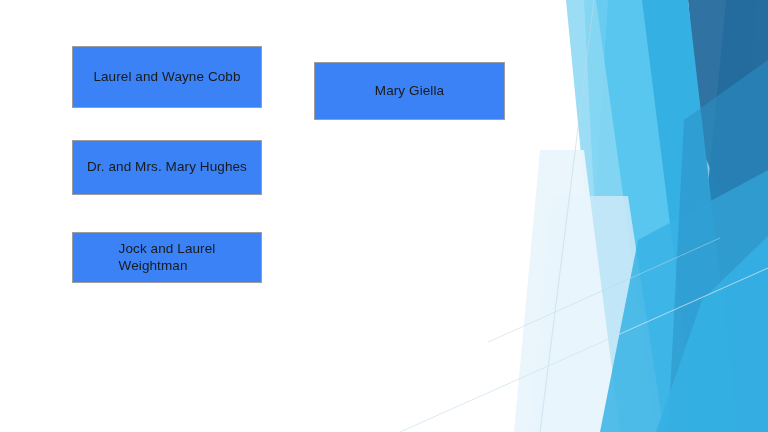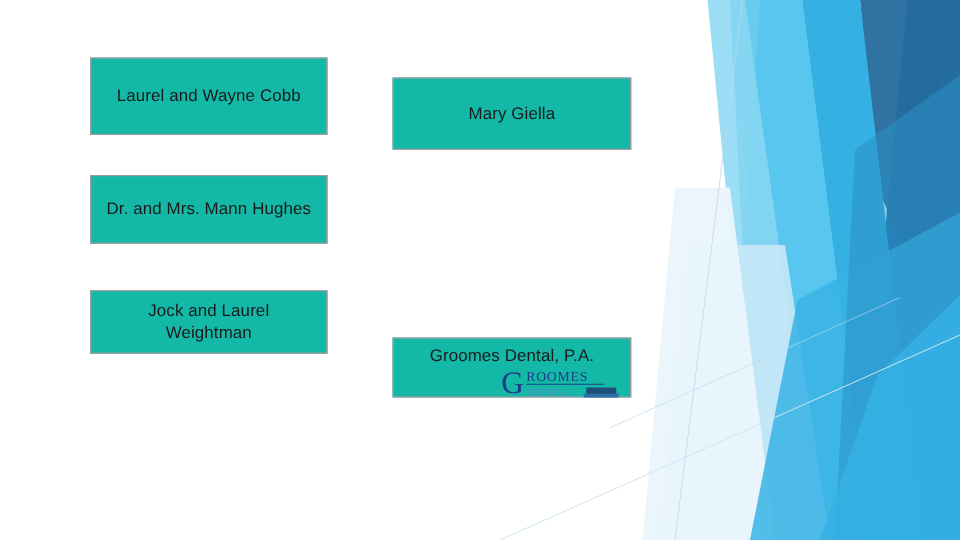--- a/index.html
+++ b/index.html
@@ -24,25 +24,25 @@
     width: 280px;
     height: 432px;
     pointer-events: none;
   }
 
   
   .name-box {
     position: absolute;
     box-sizing: border-box;
     border: 1px solid #9d9d9d;
-    background: #14b8a6;
+    background: #3b82f6;
     display: flex;
     align-items: center;
     justify-content: center;
-    text-align: center;
+    text-align: left;
   }
   .name-box .label {
     color: #1a1a1a;
     font-size: 13.5px;
     line-height: 1.25;
     letter-spacing: 0.1px;
     font-family: "Liberation Sans", sans-serif;
   }
 
   .box-1 { left: 72px;  top: 46px;  width: 190px; height: 62px; }
@@ -100,44 +100,27 @@
 
   <svg style="position:absolute;left:0;top:0;width:768px;height:432px;pointer-events:none;" viewBox="0 0 768 432">
     <line x1="400" y1="432" x2="768" y2="268" stroke="#cfe5f1" stroke-width="0.8"></line>
   </svg>
 
   <div class="name-box box-1">
     <span class="label">Laurel and Wayne Cobb</span>
   </div>
 
   <div class="name-box box-2">
-    <span class="label">Dr. and Mrs. Mann Hughes</span>
+    <span class="label">Dr. and Mrs. Mary Hughes</span>
   </div>
 
   <div class="name-box box-3">
     <span class="label" style="white-space:pre-line;">Jock and Laurel
 Weightman</span>
   </div>
 
   <div class="name-box box-4">
     <span class="label">Mary Giella</span>
   </div>
 
 
-  <div class="name-box box-6">
-    <span class="label">Groomes Dental, P.A.</span>
-
-    <svg id="groomes-logo" viewBox="0 0 96 26">
-
-      <text x="0" y="21" font-family="'Liberation Serif', serif" font-size="25" fill="#1f3c88">G</text>
-
-      <text x="20" y="12" font-family="'Liberation Serif', serif" font-size="11" letter-spacing="0.6" fill="#1f3c88">ROOMES</text>
-
-      <rect x="20" y="14" width="62" height="0.9" fill="#1f3c88" opacity="0.85"></rect>
-
-      <text x="22" y="24" font-family="'Liberation Serif', serif" font-size="8.5" letter-spacing="0.6" fill="#5b86c5">DENTAL</text>
-
-      <polygon points="68,17 92,17 92,24 68,24" fill="#1f4e79"></polygon>
-      <polygon points="66,22 94,22 94,25 66,25" fill="#2d6ea3"></polygon>
-    </svg>
-  </div>
 
 </div>
 
 </body></html>

